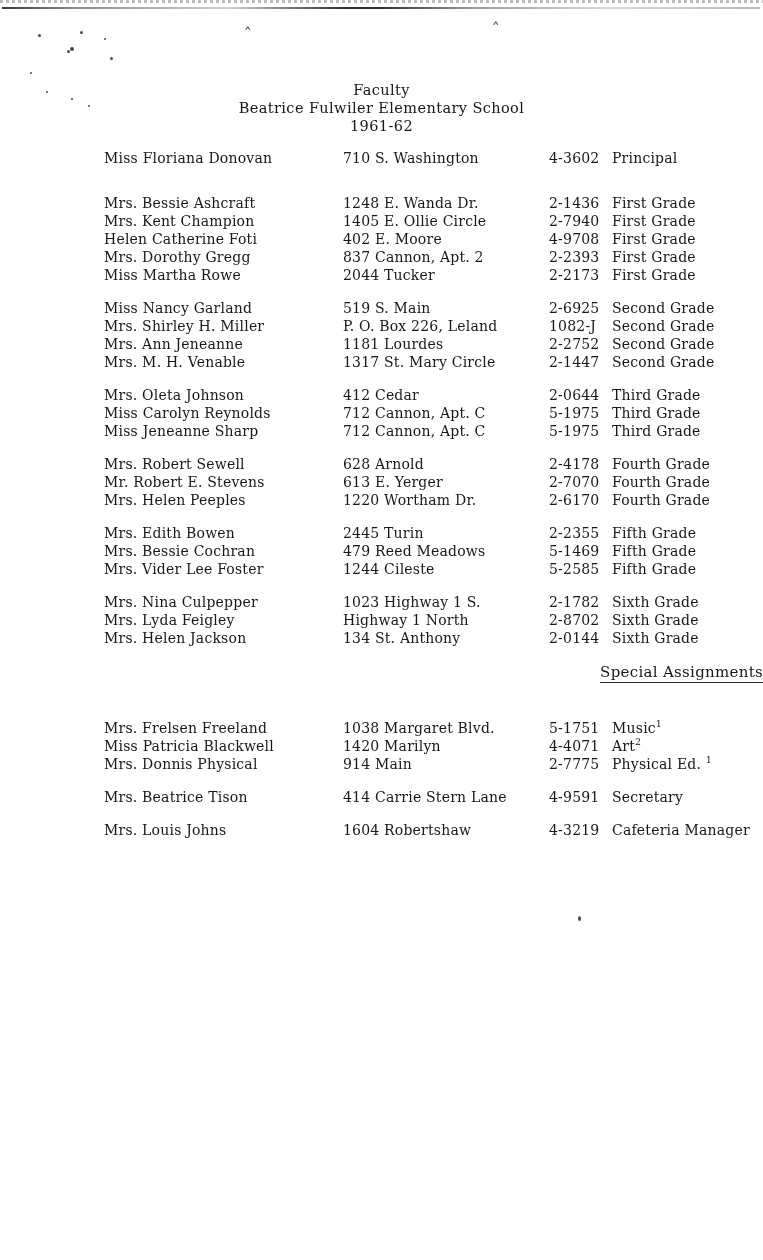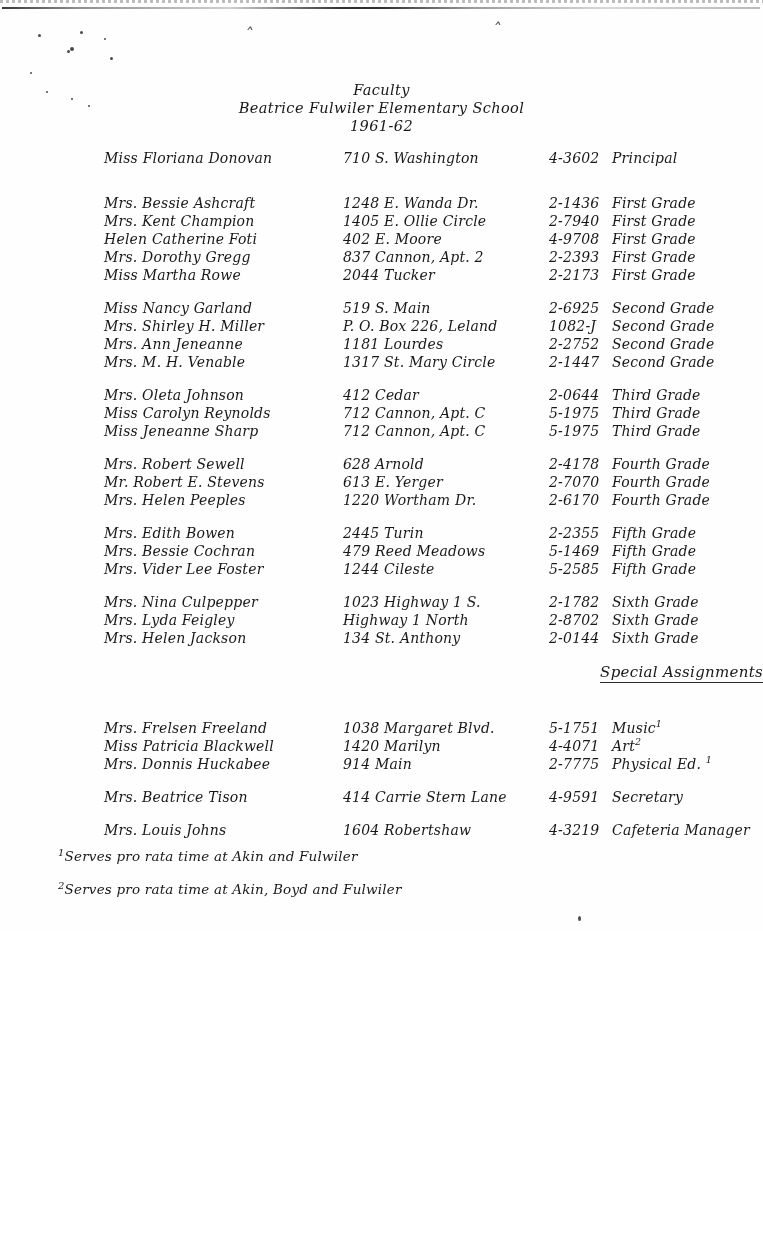--- a/index.html
+++ b/index.html
@@ -9,21 +9,20 @@
     background: #ffffff;
   }
   .page {
     position: relative;
     width: 763px;
     height: 932px;
     background: #fefefe;
     overflow: hidden;
     font-family: "DejaVu Serif", "Liberation Serif", serif;
     color: #181818;
-    font-style: italic;
   }
 
   
   .scan-top-edge {
     position: absolute;
     top: 0; left: 0;
     width: 763px; height: 3px;
     background: repeating-linear-gradient(
       to right,
       #bdbdbd 0px, #bdbdbd 3px,
@@ -317,21 +316,21 @@
       <span class="c-phone">5-1751</span>
       <span class="c-role"><span>Music</span><sup>1</sup></span>
     </div>
     <div class="row">
       <span class="c-name">Miss Patricia Blackwell</span>
       <span class="c-addr">1420 Marilyn</span>
       <span class="c-phone">4-4071</span>
       <span class="c-role"><span>Art</span><sup>2</sup></span>
     </div>
     <div class="row">
-      <span class="c-name">Mrs. Donnis Huckabee</span>
+      <span class="c-name">Mrs. Donnis Physical</span>
       <span class="c-addr">914 Main</span>
       <span class="c-phone">2-7775</span>
       <span class="c-role"><span>Physical Ed.</span>&nbsp;<sup>1</sup></span>
     </div>
 
     <div class="gap-sm"></div>
 
     <div class="row">
       <span class="c-name">Mrs. Beatrice Tison</span>
       <span class="c-addr">414 Carrie Stern Lane</span>
@@ -342,18 +341,14 @@
     <div class="gap-sm"></div>
 
     <div class="row">
       <span class="c-name">Mrs. Louis Johns</span>
       <span class="c-addr">1604 Robertshaw</span>
       <span class="c-phone">4-3219</span>
       <span class="c-role">Cafeteria Manager</span>
     </div>
   </div>
 
-  <div class="footnotes">
-    <div class="footnote"><span class="fn-mark">1</span><span>Serves pro rata time at Akin and Fulwiler</span></div>
-    <div class="footnote"><span class="fn-mark">2</span><span>Serves pro rata time at Akin, Boyd and Fulwiler</span></div>
-  </div>
 
 </div>
 
 </body></html>

